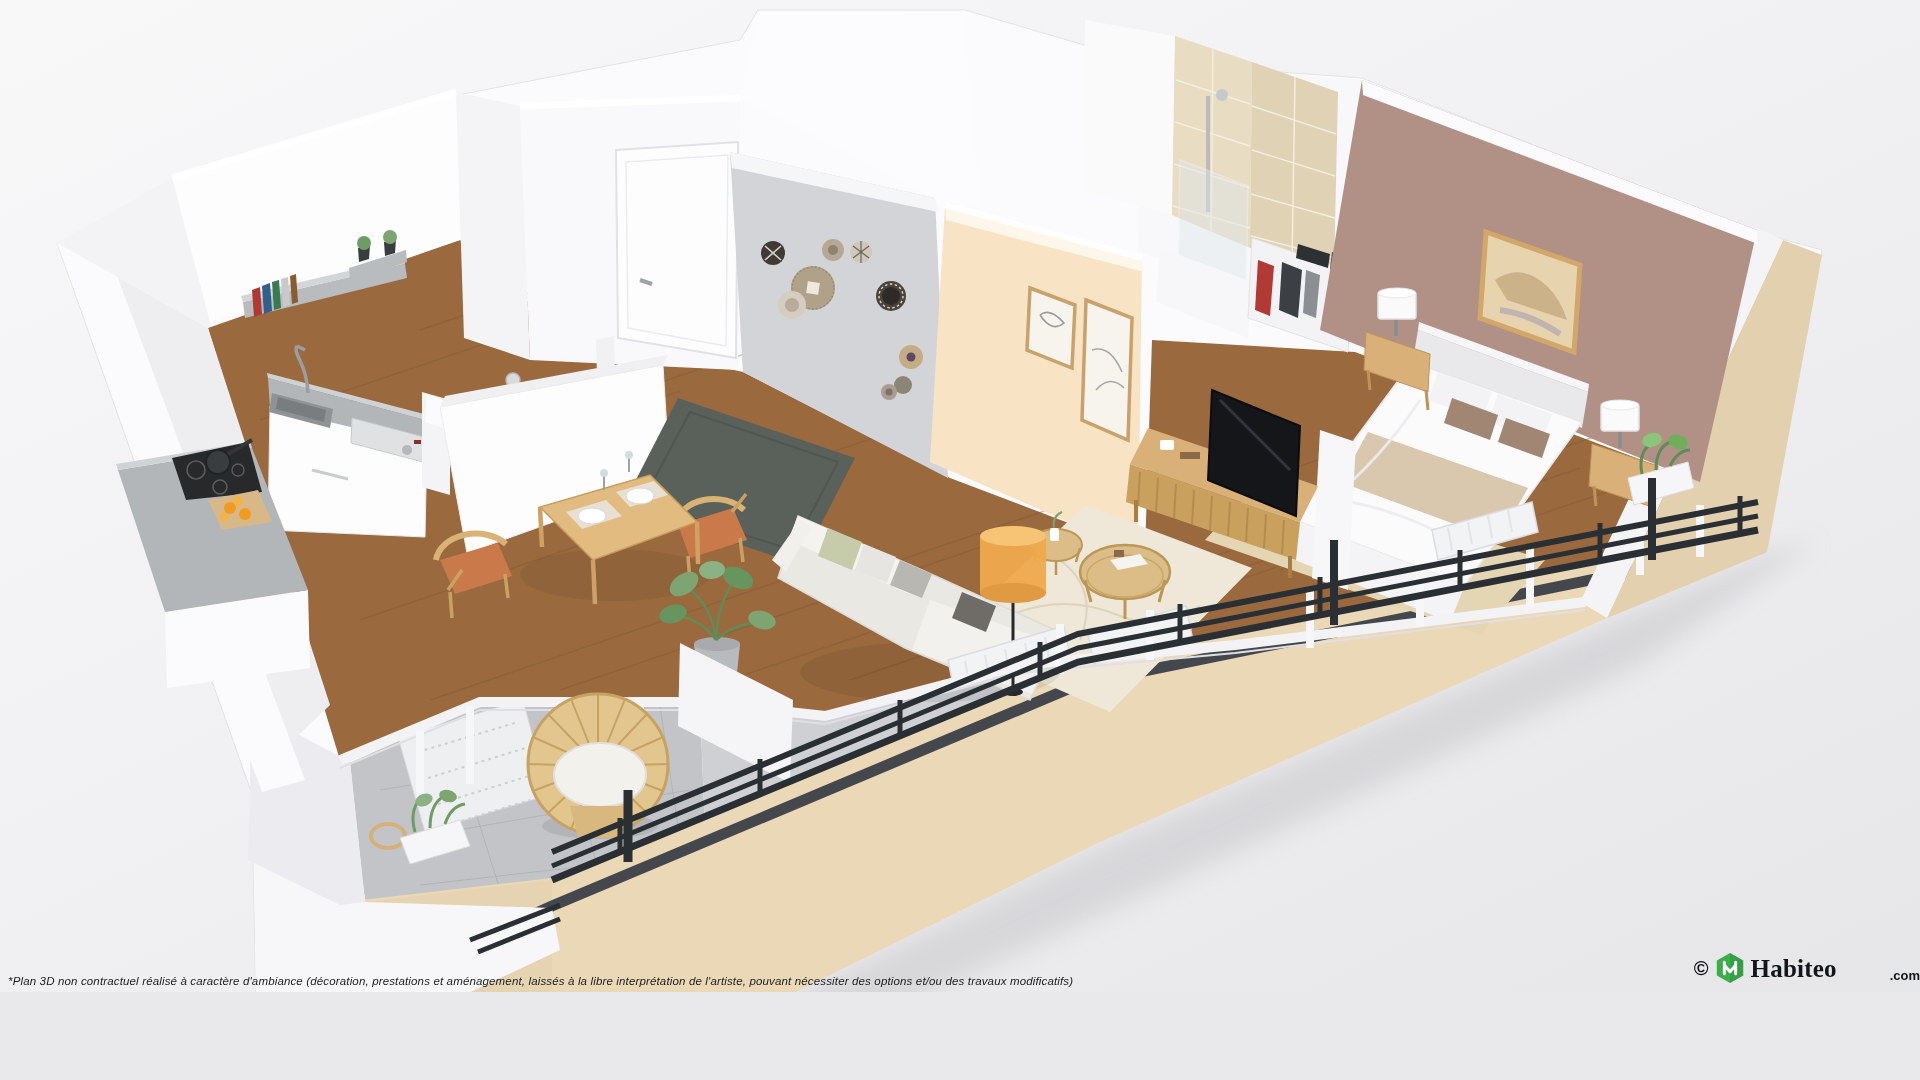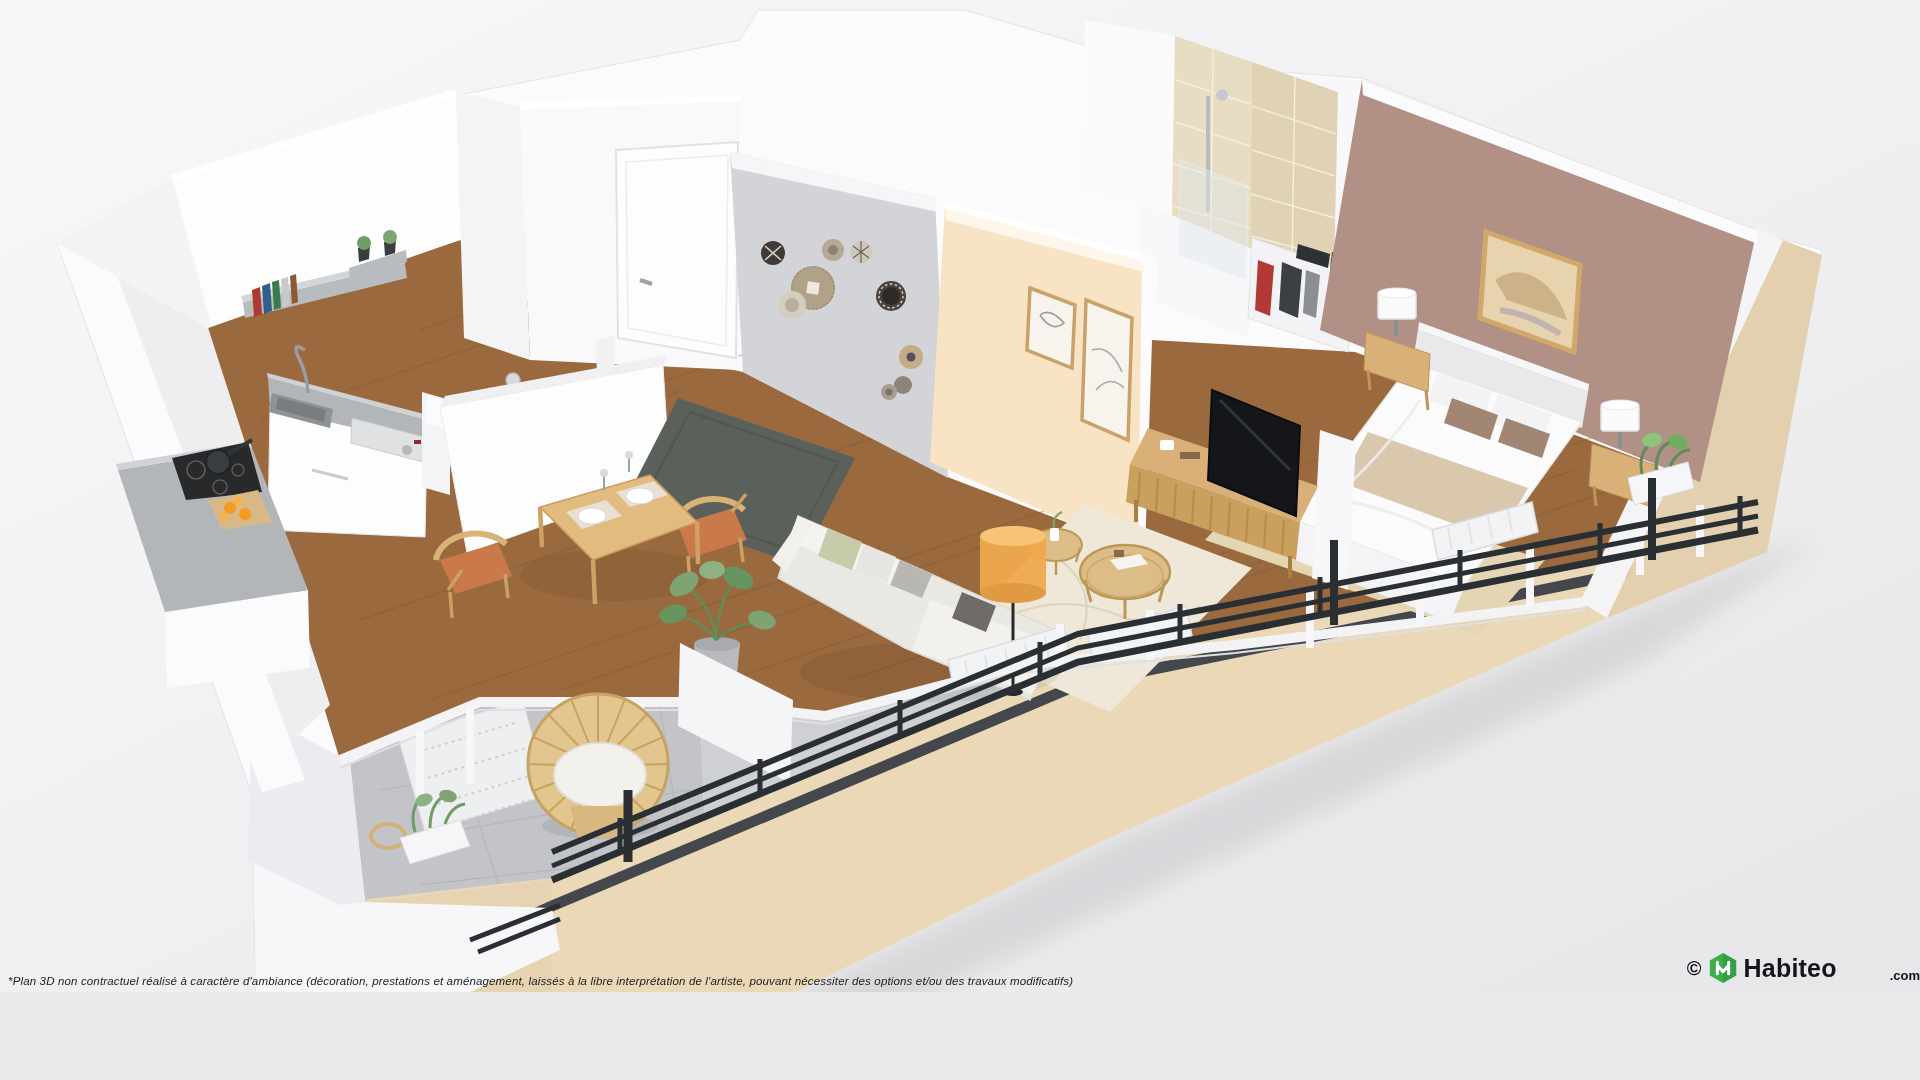--- a/index.html
+++ b/index.html
@@ -4,21 +4,21 @@
 <style>
   html,body{margin:0;padding:0;background:#e9e9eb;}
   .stage{position:relative;width:1920px;height:992px;overflow:hidden;
          background:linear-gradient(155deg,#f8f8f9 0%,#f1f1f3 45%,#e6e6e9 100%);
          font-family:"Liberation Sans",sans-serif;padding-left:46px;}
   .scene-svg{position:absolute;left:0;top:0;}
   .disclaimer{position:absolute;left:8px;bottom:5px;font-style:italic;font-size:11.5px;
               color:#1c1c1e;letter-spacing:.15px;white-space:nowrap;}
   .logo{position:absolute;right:46px;bottom:7px;display:flex;align-items:center;gap:5px;}
   .logo .copy{font-size:20px;font-weight:700;color:#101317;line-height:1;}
-  .logo .brand{font-size:25px;font-weight:700;color:#12161b;letter-spacing:.2px;line-height:1;}
+  .logo .brand{font-size:25px;font-weight:700;color:#12161b;letter-spacing:.2px;line-height:1;font-family:Liberation Serif, serif;}
   .logo .tld{font-size:13px;font-weight:700;color:#12161b;align-self:flex-end;padding-bottom:2px;margin-left:48px;}
 </style>
 </head>
 <body>
 
 <div class="stage">
 
 <svg class="scene-svg" width="1920" height="1080" viewBox="0 0 1920 1080">
   <defs>
     <filter id="soft" x="-20%" y="-20%" width="140%" height="140%">

